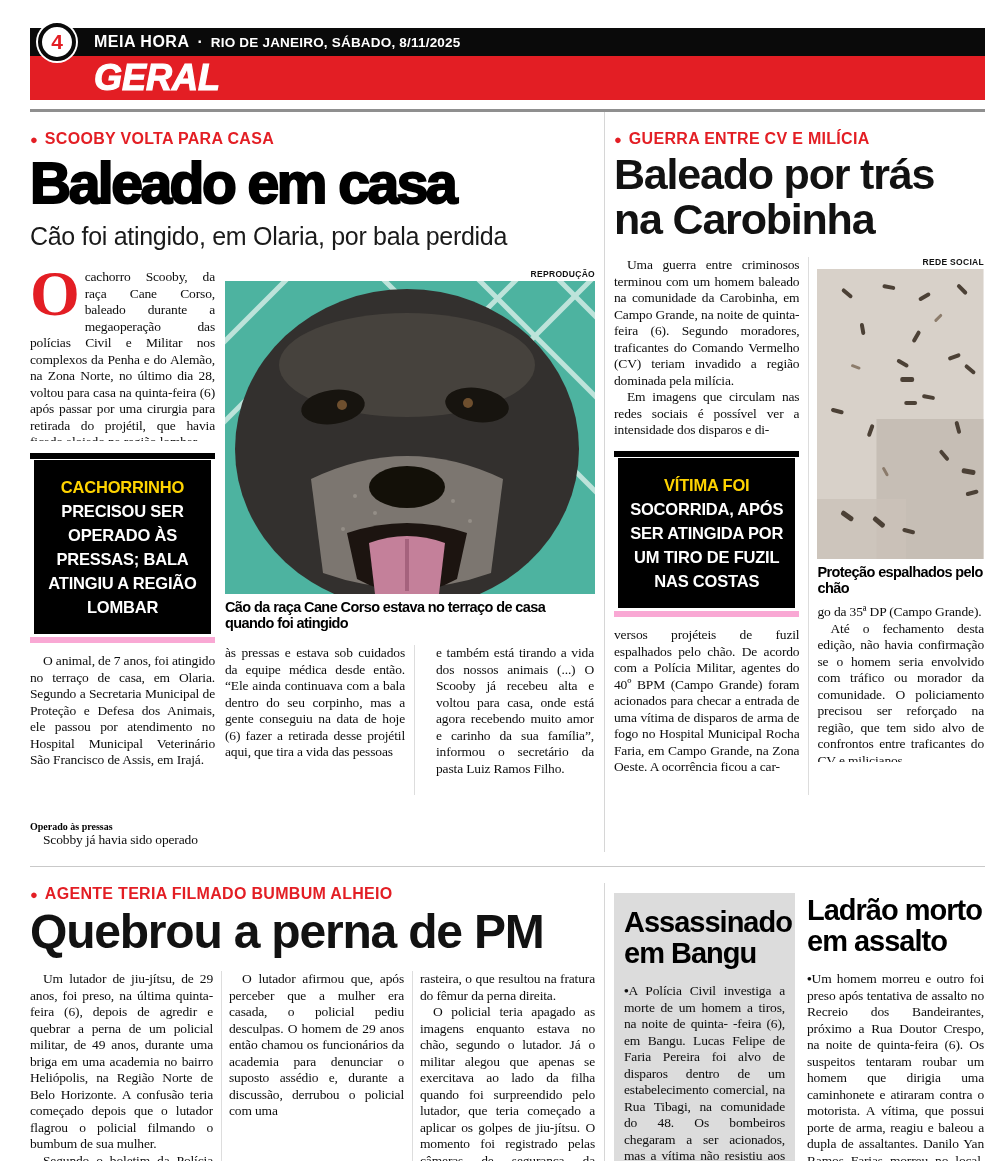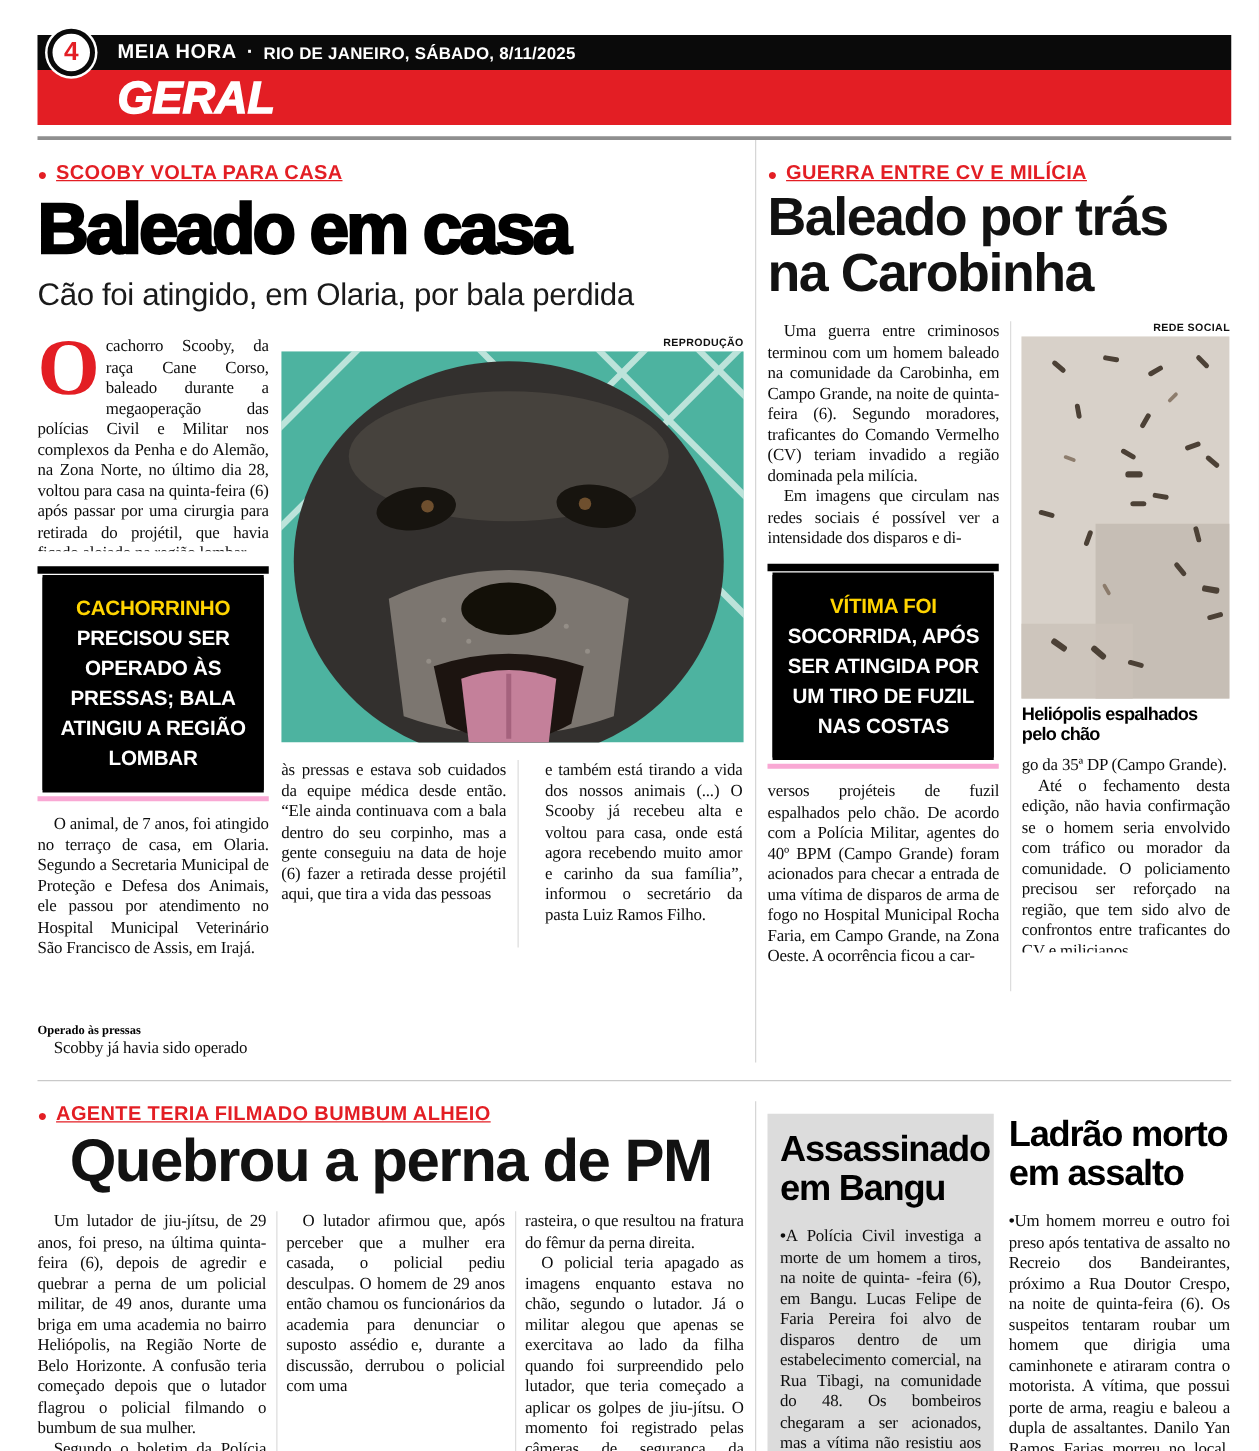--- a/index.html
+++ b/index.html
@@ -28,21 +28,21 @@
     background:#fff; border:4px solid #0a0a0a; border-radius:50%;
     box-shadow:0 0 0 2px #fff;
     display:flex; align-items:center; justify-content:center;
     color:#e31e24; font-weight:bold; font-size:21px; z-index:3;
   }
   .header-rule { height:3px; background:#8f8f8f; border:none; margin-top:9px; }
 
   
   .kicker { display:flex; align-items:center; gap:7px; margin-top:18px; }
   .kicker-bullet { color:#e31e24; font-size:13px; line-height:1; }
-  .kicker-label { color:#e31e24; font-weight:bold; font-size:16px; letter-spacing:0.3px;text-decoration:underline; }
+  .kicker-label { color:#e31e24; font-weight:bold; font-size:16px; letter-spacing:0.3px; }
   .headline-heavy {
     font-size:57px; font-weight:bold; color:#000; letter-spacing:-2.5px;
     line-height:1.02; -webkit-text-stroke:2px #000; margin-top:6px;
   }
   .headline-med {
     font-size:43px; font-weight:bold; color:#121212; letter-spacing:-1.2px;
     line-height:1.04; margin-top:4px;
   }
   .subhead {
     font-size:25px; color:#1a1a1a; letter-spacing:-0.3px; margin-top:10px; margin-bottom:18px;
@@ -50,21 +50,21 @@
   .bodytext {
     font-family:"Liberation Serif", serif; font-size:13.5px; line-height:16.5px;
     color:#0d0d0d; text-align:justify; letter-spacing:-0.15px;
   }
   .bodytext p.indent { text-indent:13px; }
   .dropcap {
     float:left; color:#e31e24; font-weight:bold; font-size:64px; line-height:50px;
     padding-right:5px; font-family:"Liberation Serif", serif;
   }
   .col-subhead { font-weight:bold; font-family:"Liberation Serif", serif; font-size:10px; margin-top:18px; }
-  .quote-box { border-top:6px solid #000; border-bottom:4px solid #f9a8d4; padding:3px 4px; margin:12px 0 10px 0; }
+  .quote-box { border-top:6px solid #000; border-bottom:6px solid #f9a8d4; padding:3px 4px; margin:12px 0 10px 0; }
   .quote-box-inner {
     background:#000; text-align:center; padding:13px 8px 15px 8px;
     font-weight:bold; font-size:16.5px; line-height:24px; letter-spacing:-0.2px;
     color:#fff; box-shadow:0 -2px 0 #000;
   }
   .quote-highlight { display:block; color:#ffd400; }
   .photo-credit {
     text-align:right; font-size:8.5px; font-weight:bold; color:#111;
     letter-spacing:0.3px; margin-bottom:2px;
   }
@@ -197,20 +197,21 @@
                 <circle cx="228" cy="220" r="2"></circle>
               <circle cx="245" cy="240" r="2"></circle>
                 <circle cx="118" cy="248" r="2"></circle>
                 <circle cx="205" cy="208" r="2"></circle>
             </g>
             <ellipse cx="182" cy="206" rx="38" ry="21" fill="#131008"></ellipse>
             <path d="M122,252 Q182,232 242,252 L232,298 Q182,326 132,298 Z" fill="#1c1410"></path>
             <path d="M144,262 Q182,248 220,262 L214,313 Q182,313 150,313 Z" fill="#c4809a"></path>
             <path d="M182,258 L182,310" stroke="#a5627d" stroke-width="4"></path>
           </svg>
+          <div class="caption">Cão da raça Cane Corso estava no terraço de casa quando foi atingido</div>
 
           <div class="scooby-cont">
             <div class="cont-col bodytext">às pressas e estava sob cuidados da equipe médica desde então. “Ele ainda continuava com a bala dentro do seu corpinho, mas a gente conseguiu na data de hoje (6) fazer a retirada desse projétil aqui, que tira a vida das pessoas</div>
             <div class="cont-col bodytext">e também está tirando a vida dos nossos animais (...) O Scooby já recebeu alta e voltou para casa, onde está agora recebendo muito amor e carinho da sua família”, informou o secretário da pasta Luiz Ramos Filho.</div>
           </div>
         </div>
       </div>
     </div>
 
     <div class="art-carobinha">
@@ -264,40 +265,40 @@
               <rect x="56" y="250" width="14" height="5" rx="2" transform="rotate(40 62 252)"></rect>
               <rect x="86" y="260" width="13" height="4" rx="2" transform="rotate(15 92 262)"></rect>
               <rect x="150" y="222" width="13" height="4" rx="2" transform="rotate(-15 156 224)"></rect>
             </g>
             <g fill="#857463" opacity="0.9">
               <rect x="34" y="96" width="10" height="3" rx="1.5" transform="rotate(20 38 98)"></rect>
               <rect x="118" y="48" width="10" height="3" rx="1.5" transform="rotate(-45 122 50)"></rect>
               <rect x="64" y="200" width="10" height="3" rx="1.5" transform="rotate(60 68 202)"></rect>
             </g>
           </svg>
-          <div class="caption">Heliópolis espalhados pelo chão</div>
+          <div class="caption">Proteção espalhados pelo chão</div>
           <div class="bodytext caro-col2-cont">
             <p>go da 35ª DP (Campo Grande).</p>
             <p class="indent">Até o fechamento desta edição, não havia confirmação se o homem seria envolvido com tráfico ou morador da comunidade. O policiamento precisou ser reforçado na região, que tem sido alvo de confrontos entre traficantes do CV e milicianos.</p>
           </div>
         </div>
       </div>
     </div>
   </div>
 
   <hr class="section-divider">
 
   <div class="main-bottom">
 
     <div class="art-pm">
       <div class="kicker">
         <span class="kicker-bullet">●</span>
         <span class="kicker-label">AGENTE TERIA FILMADO BUMBUM ALHEIO</span>
       </div>
-      <h1 class="headline-med" style="font-size:48px;text-align:center;">Quebrou a perna de PM</h1>
+      <h1 class="headline-med" style="font-size:48px;">Quebrou a perna de PM</h1>
 
       <div class="pm-cols">
         <div class="pm-col bodytext">
           <p class="indent">Um lutador de jiu-jítsu, de 29 anos, foi preso, na última quinta-feira (6), depois de agredir e quebrar a perna de um policial militar, de 49 anos, durante uma briga em uma academia no bairro Heliópolis, na Região Norte de Belo Horizonte. A confusão teria começado depois que o lutador flagrou o policial filmando o bumbum de sua mulher.</p>
           <p class="indent">Segundo o boletim da Polícia Militar, a corporação foi acionada para conter a confu-</p>
         </div>
         <div class="pm-col bodytext">
           <p class="indent">O lutador afirmou que, após perceber que a mulher era casada, o policial pediu desculpas. O homem de 29 anos então chamou os funcionários da academia para denunciar o suposto assédio e, durante a discussão, derrubou o policial com uma</p>
         </div>
         <div class="pm-col bodytext">

